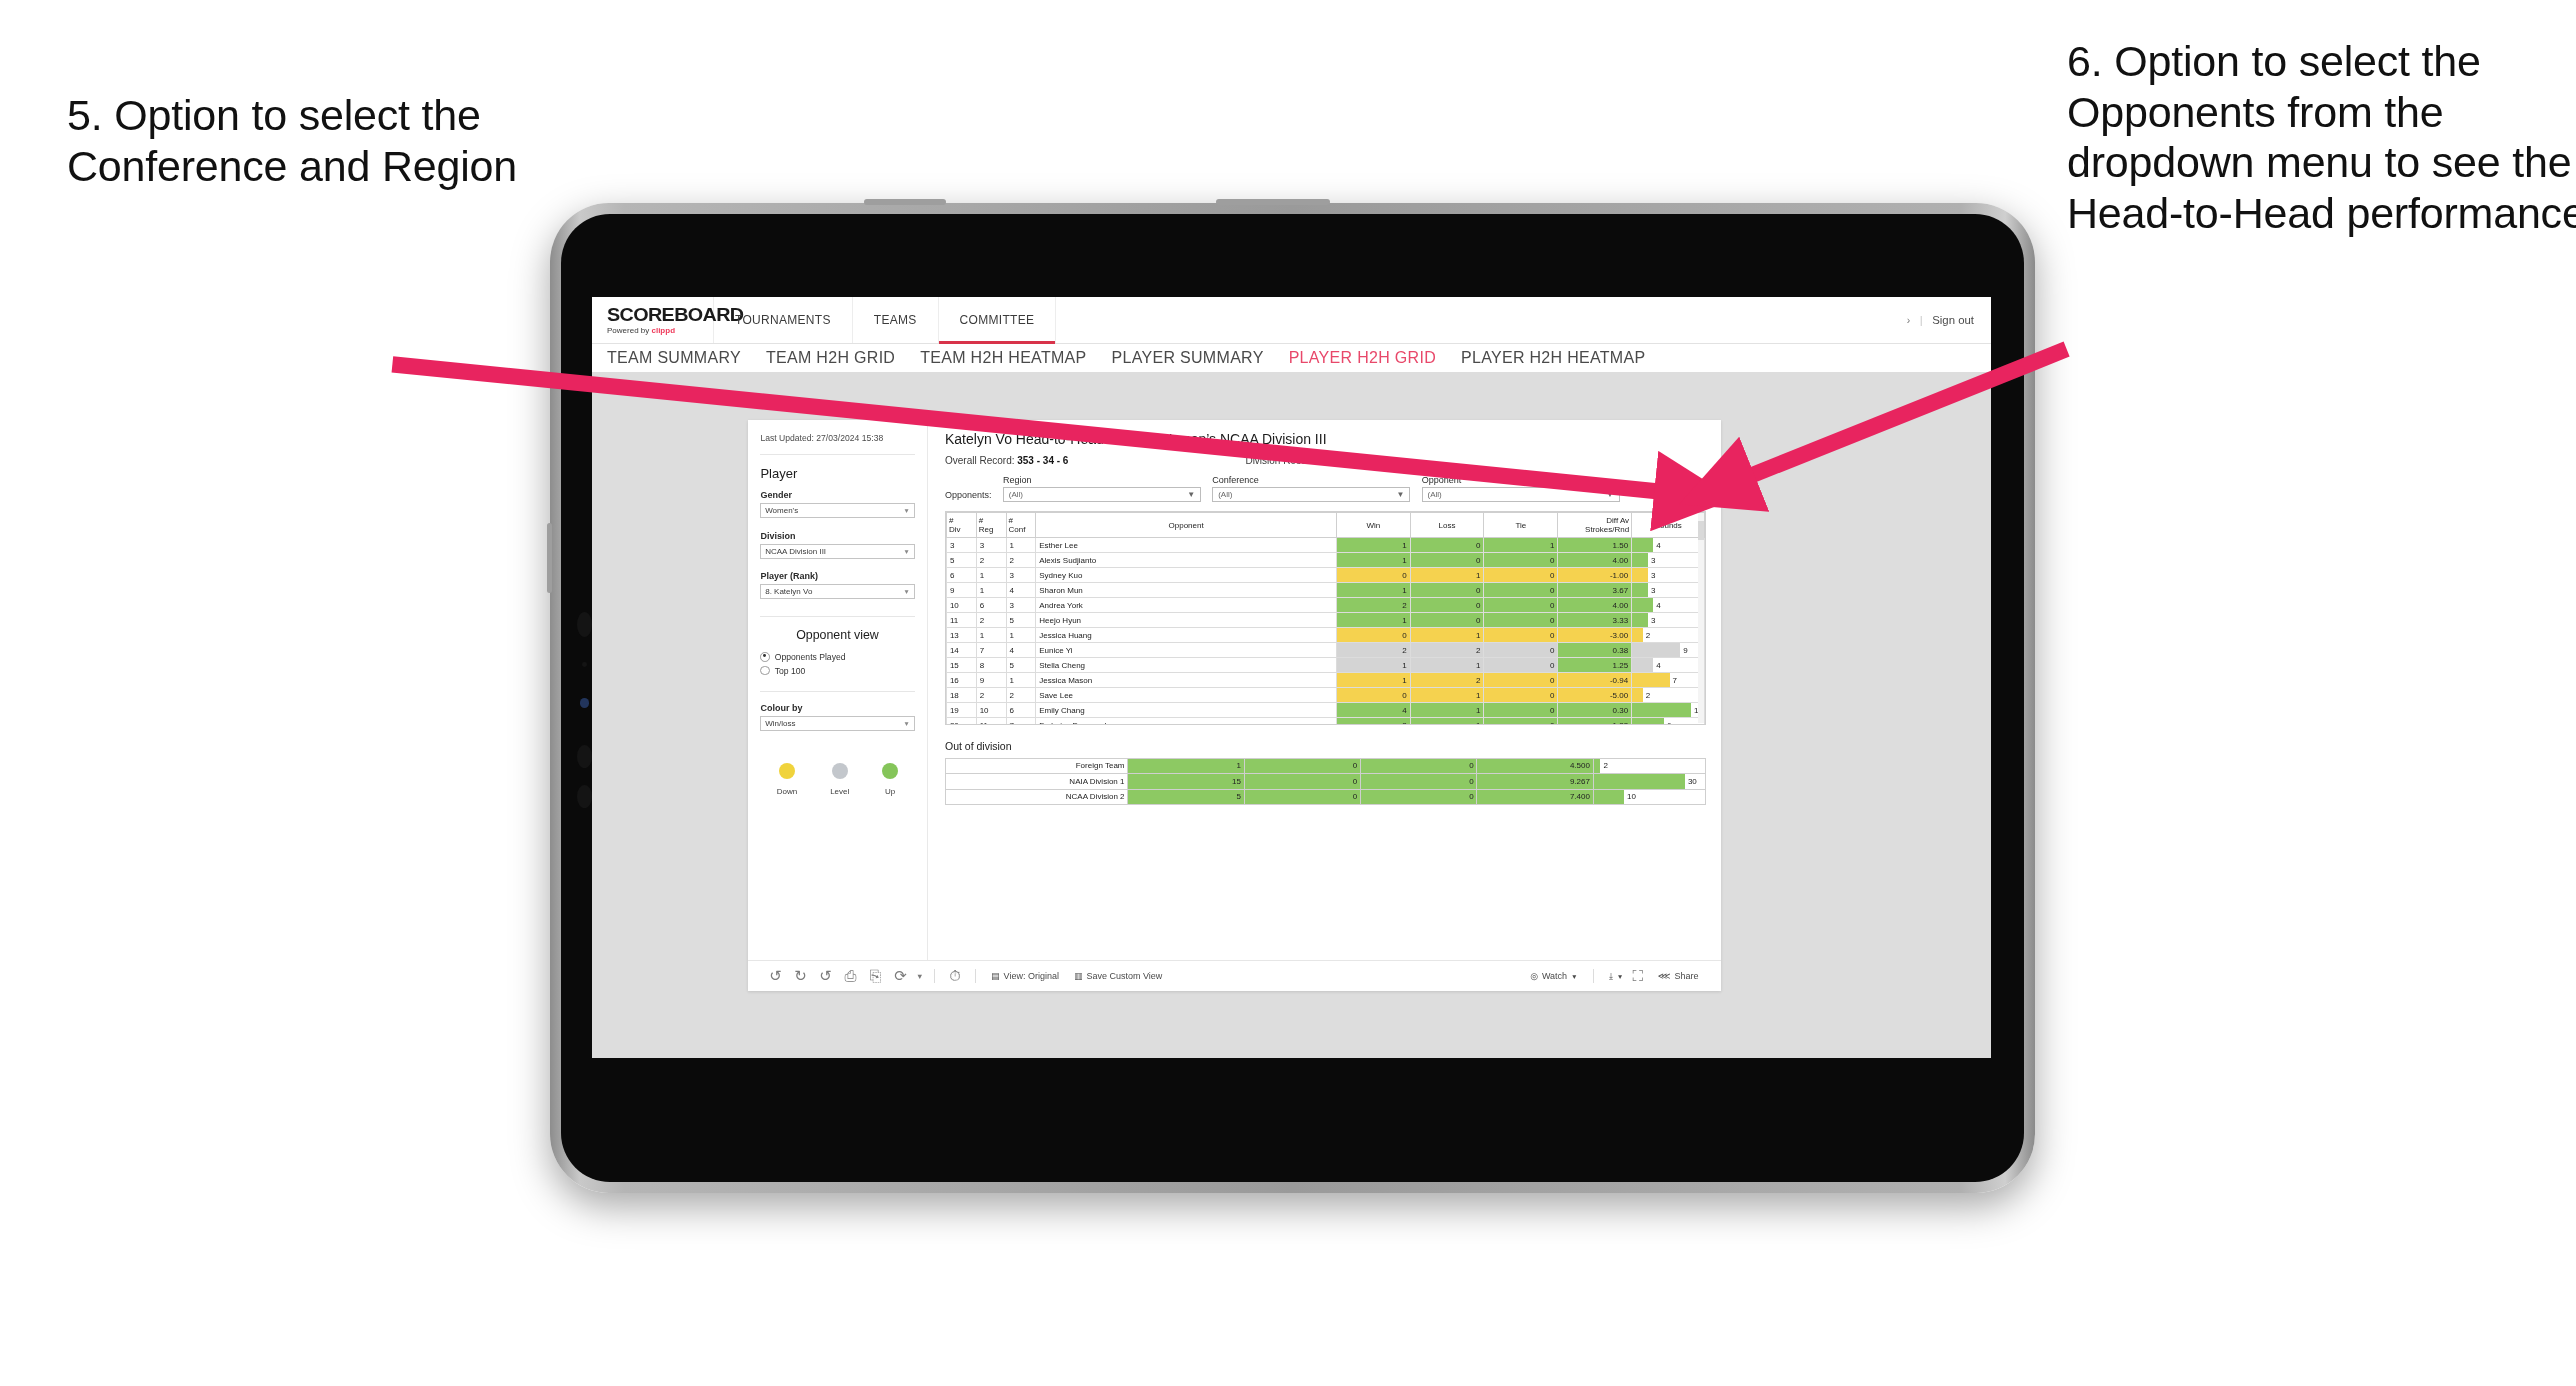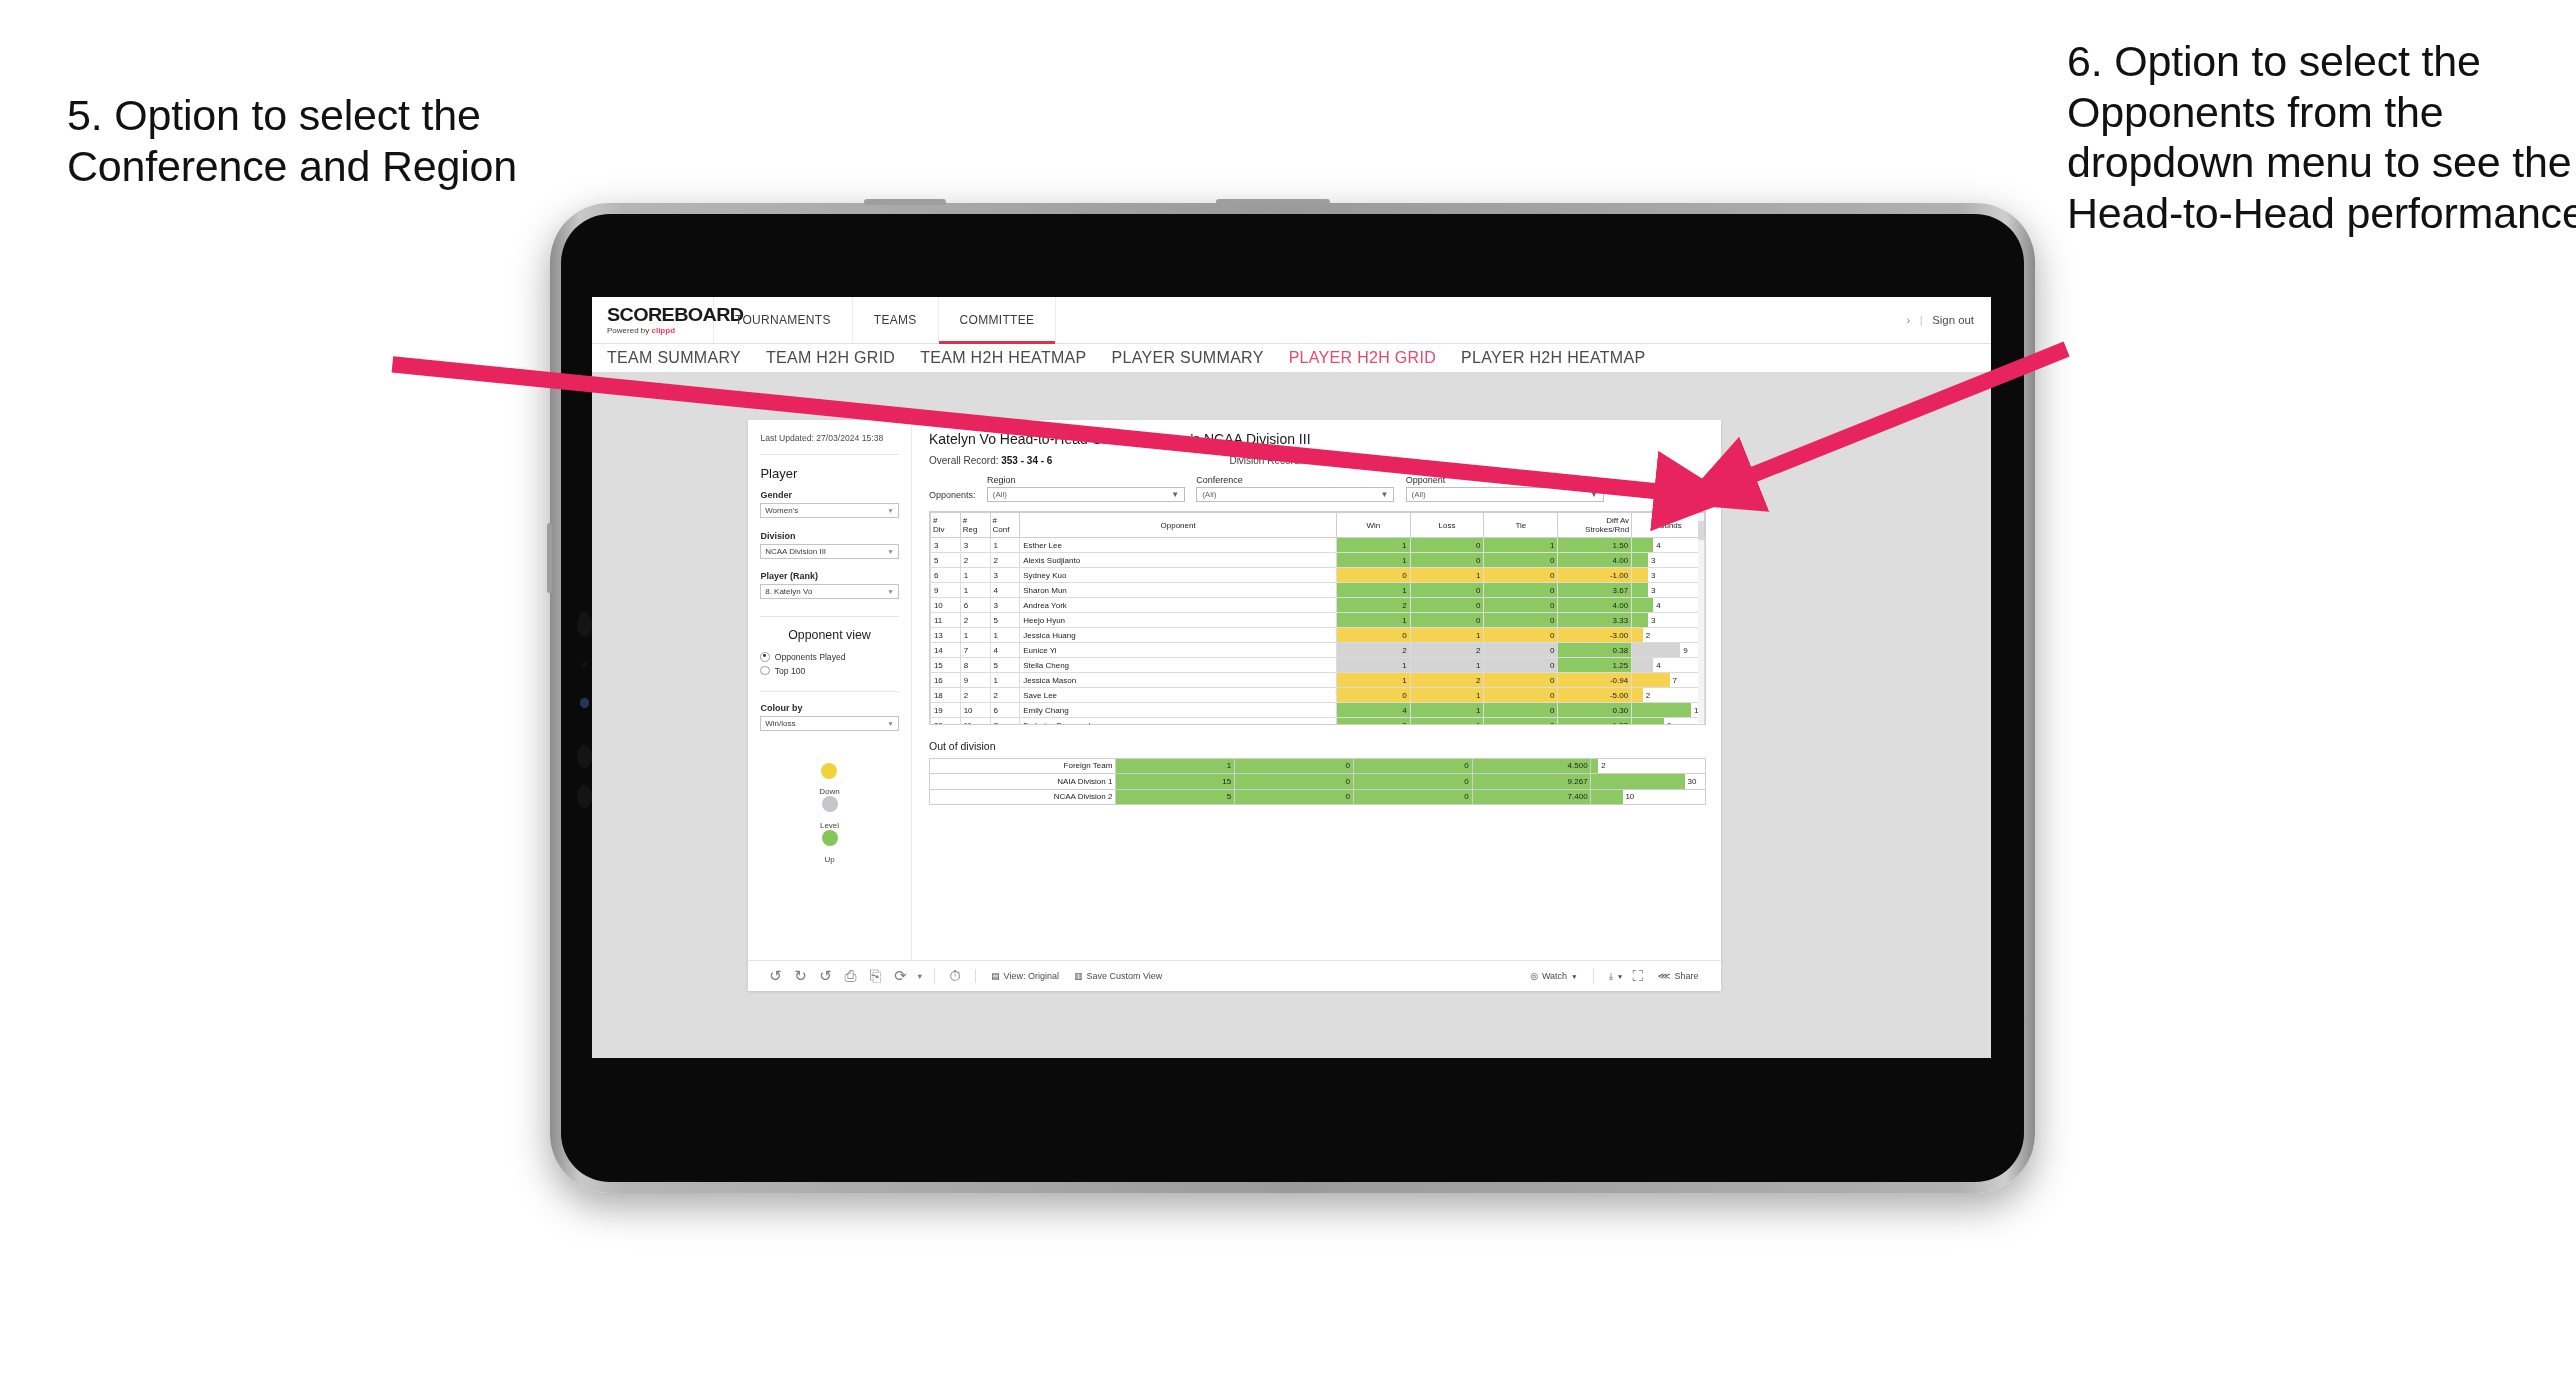--- a/index.html
+++ b/index.html
@@ -53,33 +53,33 @@
   .workspace{position:absolute;left:0;right:0;top:75px;bottom:0;background:#dddddd;}
 
   
   .viz{
     position:absolute;left:156px;top:48px;width:973px;height:571px;
     background:#ffffff;box-shadow:0 1px 2.9px rgba(0,0,0,.12);display:flex;flex-direction:column;
   }
   .viz-body{flex:1;display:flex;min-height:0;}
 
   
-  .side{width:164px;border-right:1px solid #e9e9e9;padding:13.3px 12.4px 0 12.4px;box-sizing:border-box;flex-shrink:0;}
+  .side{width:180px;border-right:1px solid #e9e9e9;padding:13.3px 12.4px 0 12.4px;box-sizing:border-box;flex-shrink:0;}
   .updated{font-size:8.6px;color:#4c4c4c;line-height:1.25;}
   .hr{height:1px;background:#e6e6e6;margin:9.5px 0 11.4px 0;}
   .side-h{font-size:13px;color:#1d1d1d;font-weight:400;margin-bottom:9.5px;}
   .side-h.center{text-align:center;font-size:12.4px;}
   .fl{font-size:9px;color:#2b2b2b;font-weight:700;margin-bottom:2.9px;}
   .sel{height:15px;border:1px solid #c4c4c4;background:#fff;display:flex;align-items:center;justify-content:space-between;padding:0 3.8px;font-size:8px;color:#3a3a3a;box-sizing:border-box;cursor:pointer;}
   .sel .car{font-size:6.7px;color:#8a8a8a;}
   .fgroup{margin-bottom:12.4px;}
   .radio-row{display:flex;align-items:center;gap:4.8px;margin-bottom:3.8px;font-size:8.6px;color:#333;cursor:pointer;}
   .rdo{width:7.6px;height:7.6px;border-radius:50%;border:1px solid #9a9a9a;background:#fff;flex-shrink:0;position:relative;}
   .rdo.on::after{content:"";position:absolute;left:1.4px;top:1.4px;width:2.9px;height:2.9px;border-radius:50%;background:#333;}
-  .legend{display:flex;justify-content:space-around;align-items:center;margin-top:32px;flex-direction:column;}
+  .legend{display:flex;justify-content:space-around;align-items:center;margin-top:32px;}
   .lg{display:flex;flex-direction:column;align-items:center;gap:8.6px;}
   .dot{width:16px;height:16px;border-radius:50%;}
   .lg-lab{font-size:8px;color:#3c3c3c;}
 
   
   .main{flex:1;padding:11.4px 15px 0 17px;box-sizing:border-box;min-width:0;}
   .title{font-size:14px;color:#1b1b1b;margin-bottom:7.6px;}
   .records{display:flex;font-size:10px;color:#3a3a3a;margin-bottom:9.5px;}
   .records b{color:#161616;font-weight:700;}
   .rec2{margin-left:177px;}

